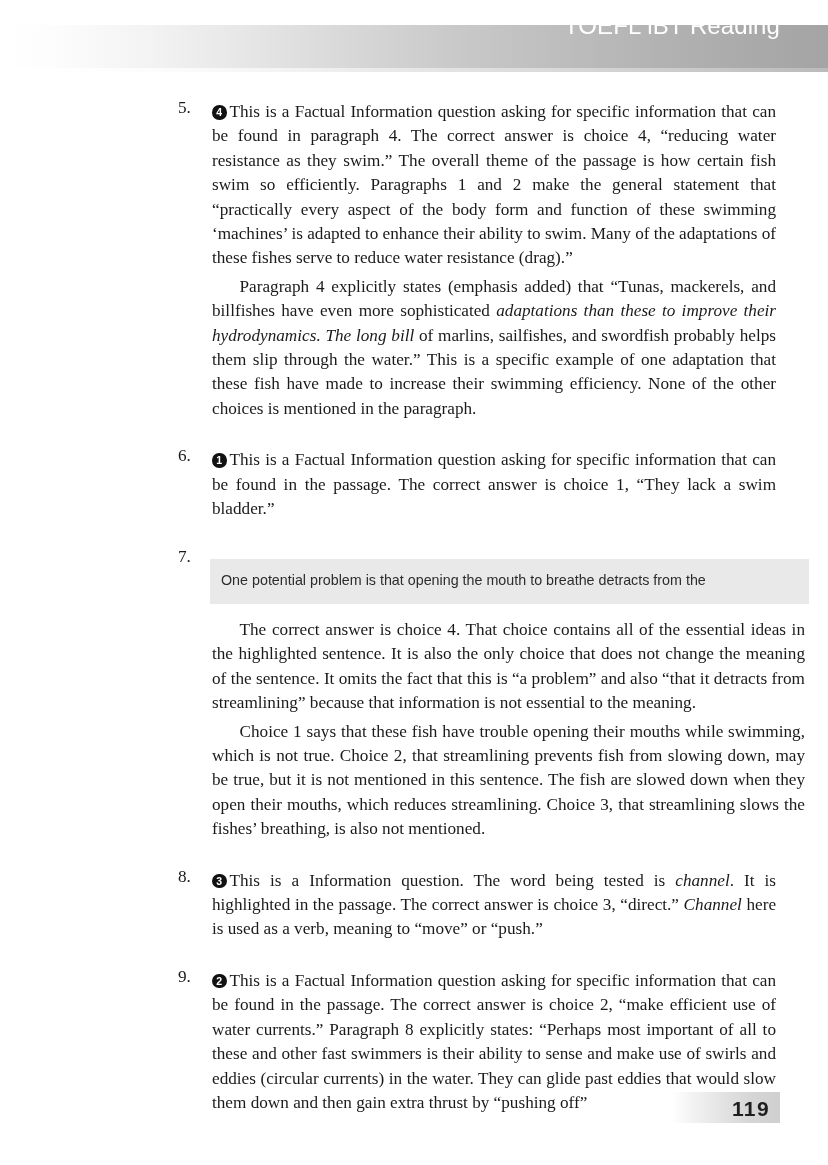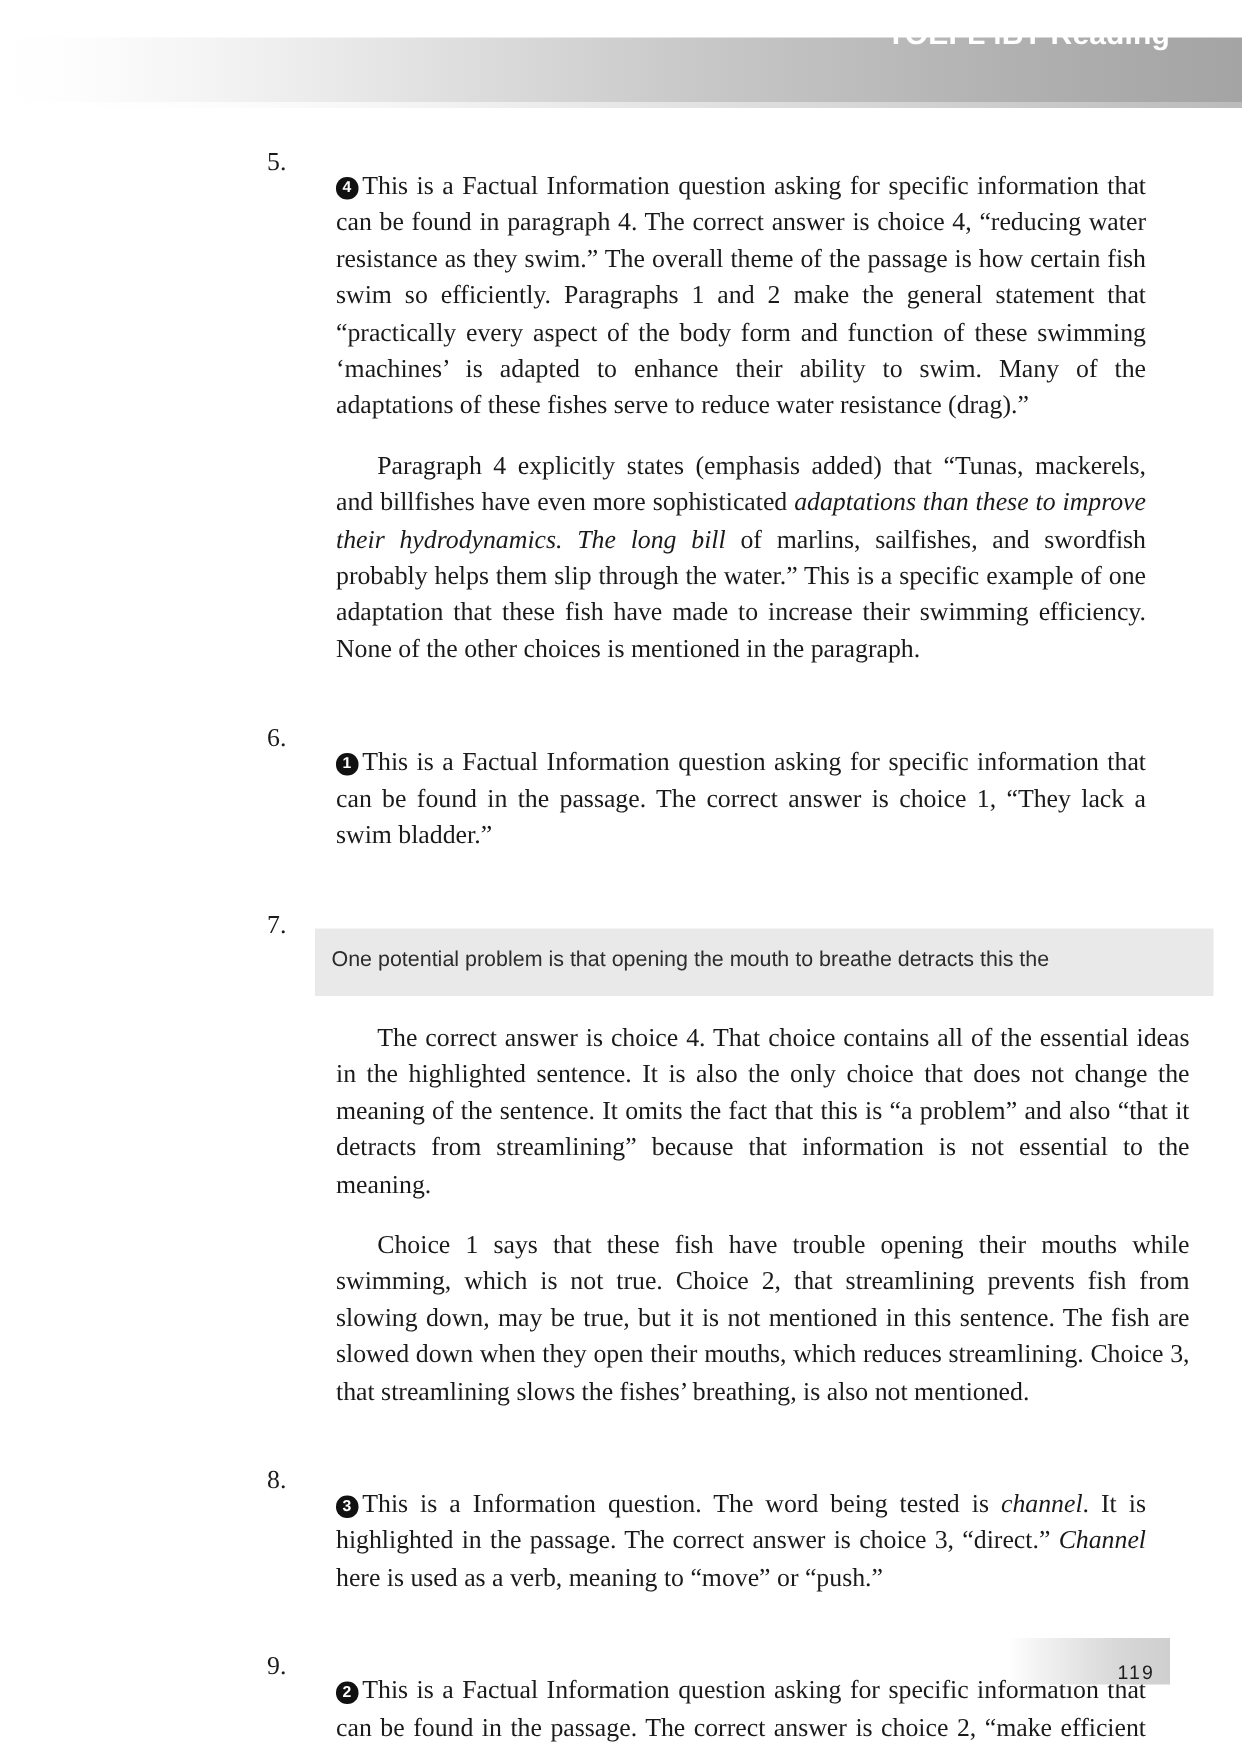--- a/index.html
+++ b/index.html
@@ -38,22 +38,22 @@
     position: absolute;
     left: 0; right: 0; bottom: 0;
     height: 4px;
     background: linear-gradient(to right, rgba(255,255,255,0.95) 0%, rgba(255,255,255,0.55) 40%, rgba(255,255,255,0.25) 100%);
   }
   .header-title {
     position: absolute;
     right: 48px;
     top: 12px;
     font-family: "Liberation Sans", "DejaVu Sans", sans-serif;
-    font-weight: bold;
-    font-size: 20px;
+    font-weight: normal;
+    font-size: 24px;
     letter-spacing: 0.1px;
     color: #ffffff;
     z-index: 2;
     white-space: nowrap;
   }
 
   
   .content {
     position: absolute;
     left: 178px;
@@ -76,21 +76,21 @@
   }
   .item-body {
     flex: 1 1 auto;
     font-size: 17.2px;
     line-height: 24.4px;
     text-align: justify;
     text-justify: inter-word;
     hyphens: manual;
   }
   .item-body p {
-    margin: 16px;
+    margin: 4px;
   }
   .item-body p + p {
     text-indent: 1.6em;
   }
   i, em { font-style: italic; }
 
   
   .circle-num {
     display: inline-block;
     width: 14.5px;
@@ -134,25 +134,24 @@
         #f2f2f2 20%,
         #e4e4e4 45%,
         #d7d7d7 70%,
         #cfcfcf 100%);
   }
   .footer-page-number {
     position: absolute;
     right: 10px;
     top: 5px;
     font-family: "Liberation Sans", "DejaVu Sans", sans-serif;
-    font-size: 13px;
-    font-weight: normal;
+    font-size: 21px;
+    font-weight: bold;
     letter-spacing: 1.4px;
     color: #1e1e1e;
-    margin-top: 10px;
   }
 </style>
 </head>
 <body>
 
 <div class="header-band"></div>
 <div class="header-title">TOEFL iBT Reading</div>
 
 <div class="content">
 
@@ -168,21 +167,21 @@
     <div class="item-number">6.</div>
     <div class="item-body">
       <p><span class="circle-num">1</span><span>This is a Factual Information question asking for specific information that can be found in the passage. The correct answer is choice 1, “They lack a swim bladder.”</span></p>
     </div>
   </div>
 
   <div class="item">
     <div class="item-number">7.</div>
     <div class="item-body">
       <div class="highlight-box">
-        <div>One potential problem is that opening the mouth to breathe detracts this the</div>
+        <div>One potential problem is that opening the mouth to breathe detracts from the</div>
       </div>
       <p style="text-indent:1.6em"><span>The correct answer is choice 4. That choice contains all of the essential ideas in the highlighted sentence. It is also the only choice that does not change the meaning of the sentence. It omits the fact that this is “a problem” and also “that it detracts from streamlining” because that information is not essential to the meaning.</span></p>
       <p><span>Choice 1 says that these fish have trouble opening their mouths while swimming, which is not true. Choice 2, that streamlining prevents fish from slowing down, may be true, but it is not mentioned in this sentence. The fish are slowed down when they open their mouths, which reduces streamlining. Choice 3, that streamlining slows the fishes’ breathing, is also not mentioned.</span></p>
     </div>
   </div>
 
   <div class="item">
     <div class="item-number">8.</div>
     <div class="item-body">
       <p><span class="circle-num">3</span><span>This is a Information question. The word being tested is </span><i>channel</i><span>. It is highlighted in the passage. The correct answer is choice 3, “direct.” </span><i>Channel</i><span> here is used as a verb, meaning to “move” or “push.”</span></p>

